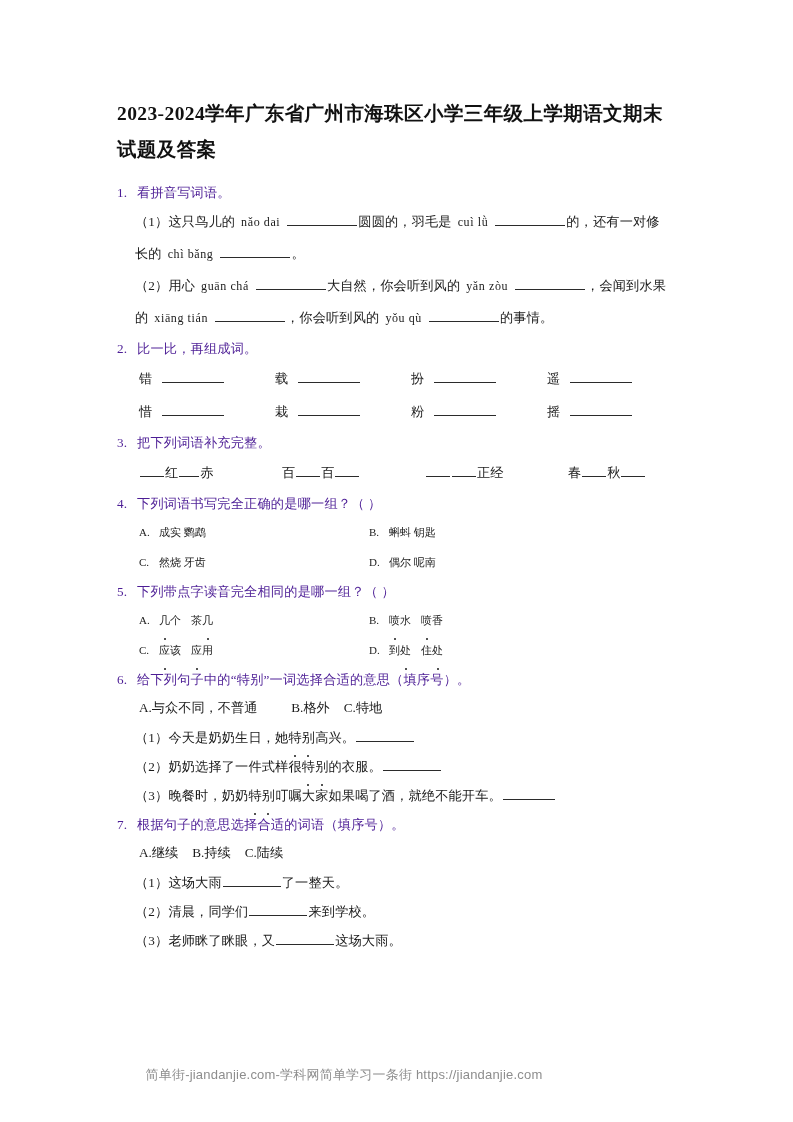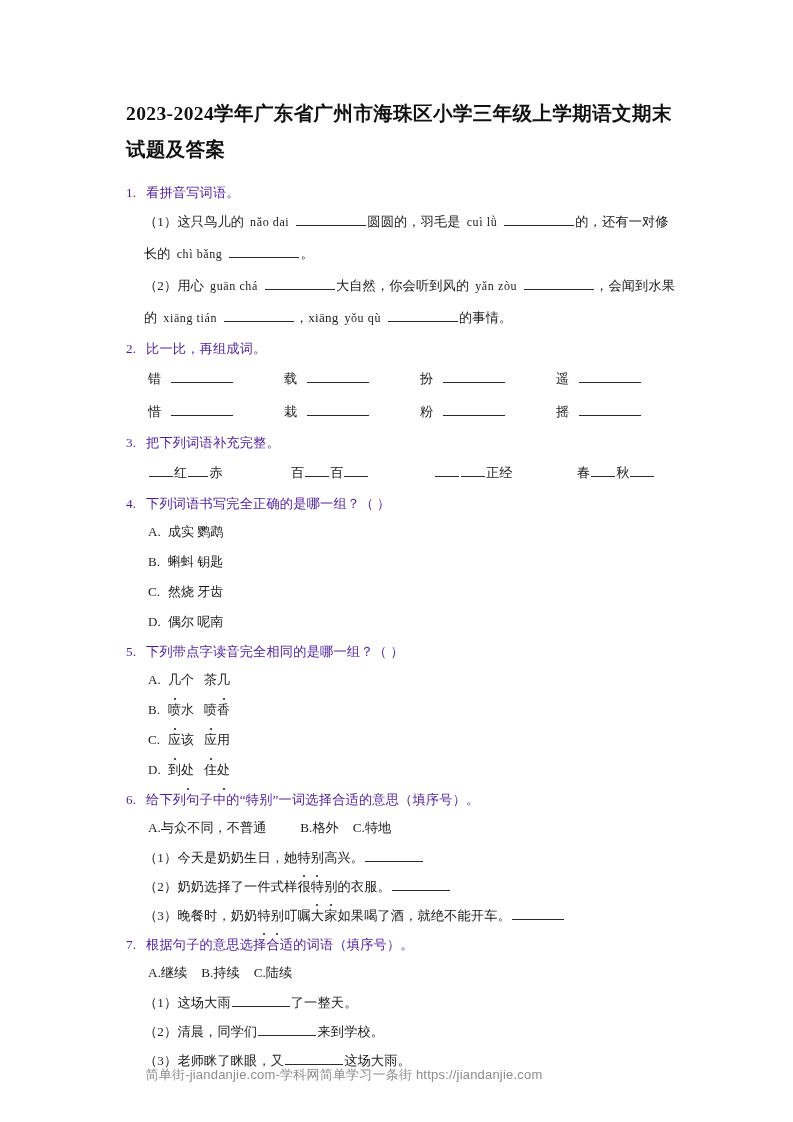--- a/index.html
+++ b/index.html
@@ -19,21 +19,21 @@
   .page {
     position: absolute;
     left: 0; top: 0;
     width: 793px;
     height: 1122px;
     background: #fff;
   }
 
   .content {
     position: absolute;
-    left: 126px;
+    left: 117px;
     top: 96px;
     width: 566px;
   }
 
   
   .doc-title {
     font-size: 19.5px;
     font-weight: bold;
     line-height: 36px;
     letter-spacing: 0.4px;
@@ -119,22 +119,21 @@
   .grid3 .cell {
     width: 138px;
     white-space: nowrap;
   }
 
   
   .choices {
     display: flex;
     padding-left: 22px;
     line-height: 30px;
-    font-size: 13px;
-    flex-direction: column;
+    font-size: 11px;
   }
   .choices .opt {
     white-space: nowrap;
   }
   .choices .opt.left  { width: 230px; }
   .choices .opt.right { width: 230px; }
   .opt-label { display: inline-block; width: 20px; }
   .opt-gap { display: inline-block; width: 10px; }
 
   
@@ -194,21 +193,21 @@
         <span>（1）这只鸟儿的</span><span class="py">nǎo dai</span><span class="blank w70"></span><span>圆圆的，羽毛是</span><span class="py">cuì lǜ</span><span class="blank w70"></span><span>的，还有一对修</span>
       </div>
       <div class="para">
         <span>长的</span><span class="py">chì bǎng</span><span class="blank w70"></span><span>。</span>
       </div>
 
       <div class="para">
         <span>（2）用心</span><span class="py">guān chá</span><span class="blank w70"></span><span>大自然，你会听到风的</span><span class="py">yǎn zòu</span><span class="blank w70"></span><span>，会闻到水果</span>
       </div>
       <div class="para">
-        <span>的</span><span class="py">xiāng tián</span><span class="blank w70"></span><span>，xiāng</span><span class="py">yǒu qù</span><span class="blank w70"></span><span>的事情。</span>
+        <span>的</span><span class="py">xiāng tián</span><span class="blank w70"></span><span>，你会听到风的</span><span class="py">yǒu qù</span><span class="blank w70"></span><span>的事情。</span>
       </div>
     </div>
 
     <div class="q">
       <div class="q-stem">
         <span class="q-num">2.</span><span>比一比，再组成词。</span>
       </div>
 
       <div class="grid4">
         <div class="cell">

